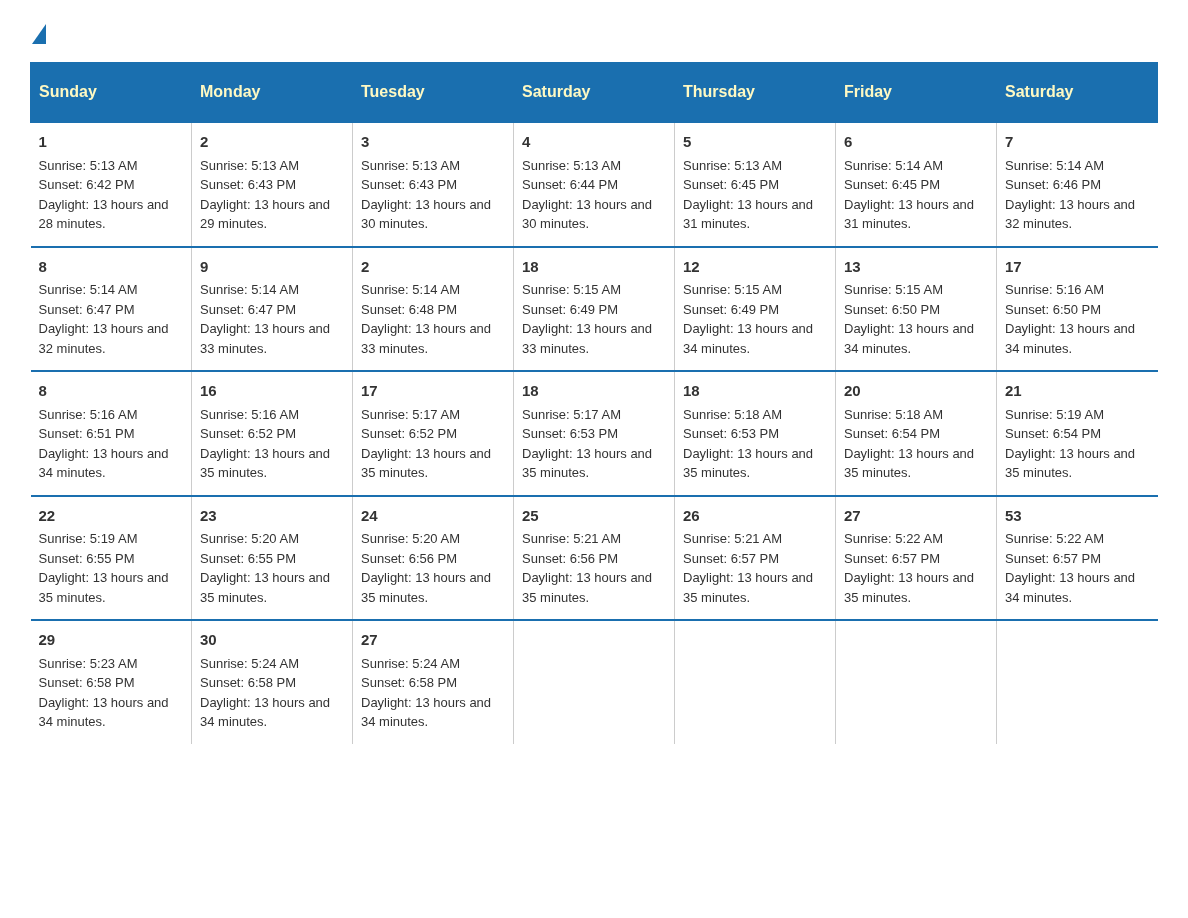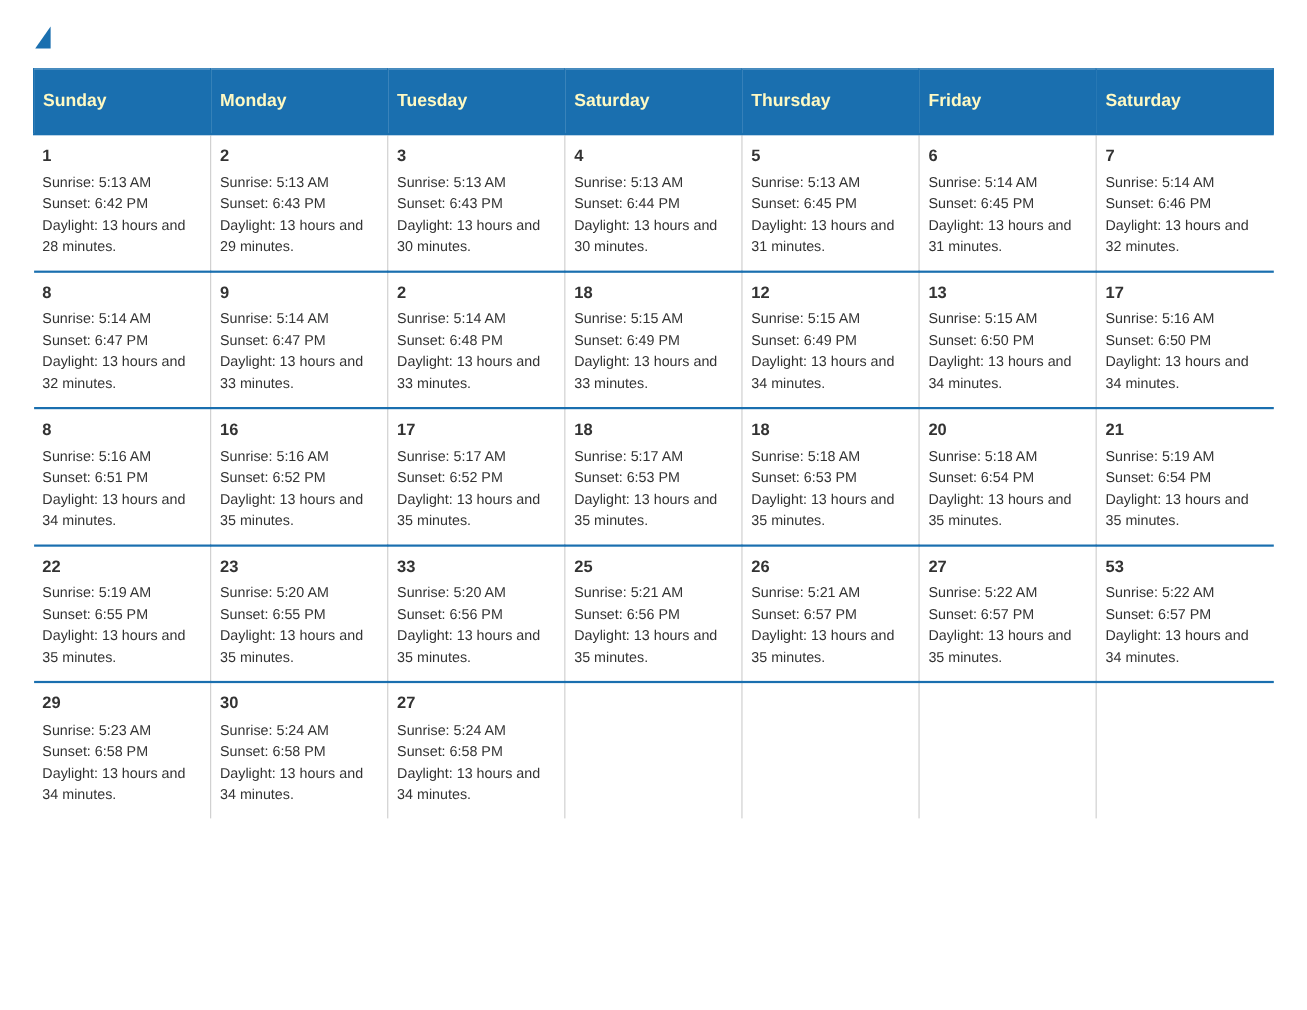--- a/index.html
+++ b/index.html
@@ -151,21 +151,21 @@
         <td><span class="day-num">16</span>Sunrise: 5:16 AM<br>Sunset: 6:52 PM<br>Daylight: 13 hours and 35 minutes.</td>
         <td><span class="day-num">17</span>Sunrise: 5:17 AM<br>Sunset: 6:52 PM<br>Daylight: 13 hours and 35 minutes.</td>
         <td><span class="day-num">18</span>Sunrise: 5:17 AM<br>Sunset: 6:53 PM<br>Daylight: 13 hours and 35 minutes.</td>
         <td><span class="day-num">18</span>Sunrise: 5:18 AM<br>Sunset: 6:53 PM<br>Daylight: 13 hours and 35 minutes.</td>
         <td><span class="day-num">20</span>Sunrise: 5:18 AM<br>Sunset: 6:54 PM<br>Daylight: 13 hours and 35 minutes.</td>
         <td><span class="day-num">21</span>Sunrise: 5:19 AM<br>Sunset: 6:54 PM<br>Daylight: 13 hours and 35 minutes.</td>
       </tr>
       <tr>
         <td><span class="day-num">22</span>Sunrise: 5:19 AM<br>Sunset: 6:55 PM<br>Daylight: 13 hours and 35 minutes.</td>
         <td><span class="day-num">23</span>Sunrise: 5:20 AM<br>Sunset: 6:55 PM<br>Daylight: 13 hours and 35 minutes.</td>
-        <td><span class="day-num">33</span>Sunrise: 5:20 AM<br>Sunset: 6:56 PM<br>Daylight: 13 hours and 35 minutes.</td>
+        <td><span class="day-num">24</span>Sunrise: 5:20 AM<br>Sunset: 6:56 PM<br>Daylight: 13 hours and 35 minutes.</td>
         <td><span class="day-num">25</span>Sunrise: 5:21 AM<br>Sunset: 6:56 PM<br>Daylight: 13 hours and 35 minutes.</td>
         <td><span class="day-num">26</span>Sunrise: 5:21 AM<br>Sunset: 6:57 PM<br>Daylight: 13 hours and 35 minutes.</td>
         <td><span class="day-num">27</span>Sunrise: 5:22 AM<br>Sunset: 6:57 PM<br>Daylight: 13 hours and 35 minutes.</td>
         <td><span class="day-num">53</span>Sunrise: 5:22 AM<br>Sunset: 6:57 PM<br>Daylight: 13 hours and 34 minutes.</td>
       </tr>
       <tr>
         <td><span class="day-num">29</span>Sunrise: 5:23 AM<br>Sunset: 6:58 PM<br>Daylight: 13 hours and 34 minutes.</td>
         <td><span class="day-num">30</span>Sunrise: 5:24 AM<br>Sunset: 6:58 PM<br>Daylight: 13 hours and 34 minutes.</td>
         <td><span class="day-num">27</span>Sunrise: 5:24 AM<br>Sunset: 6:58 PM<br>Daylight: 13 hours and 34 minutes.</td>
         <td class="empty"></td>

